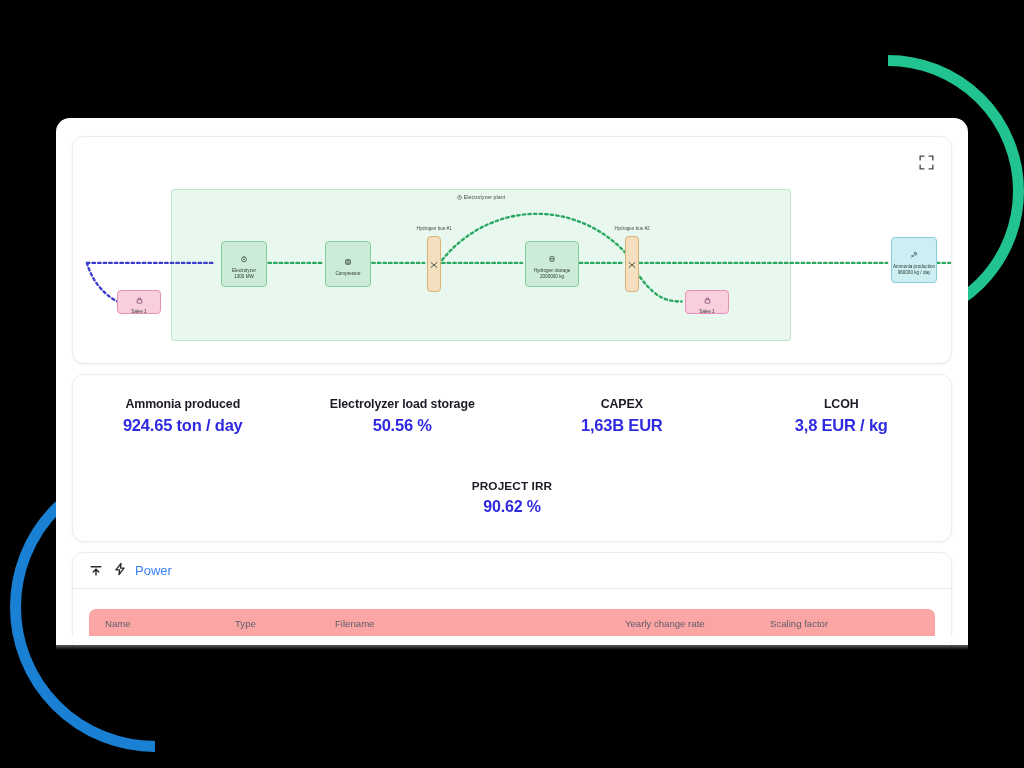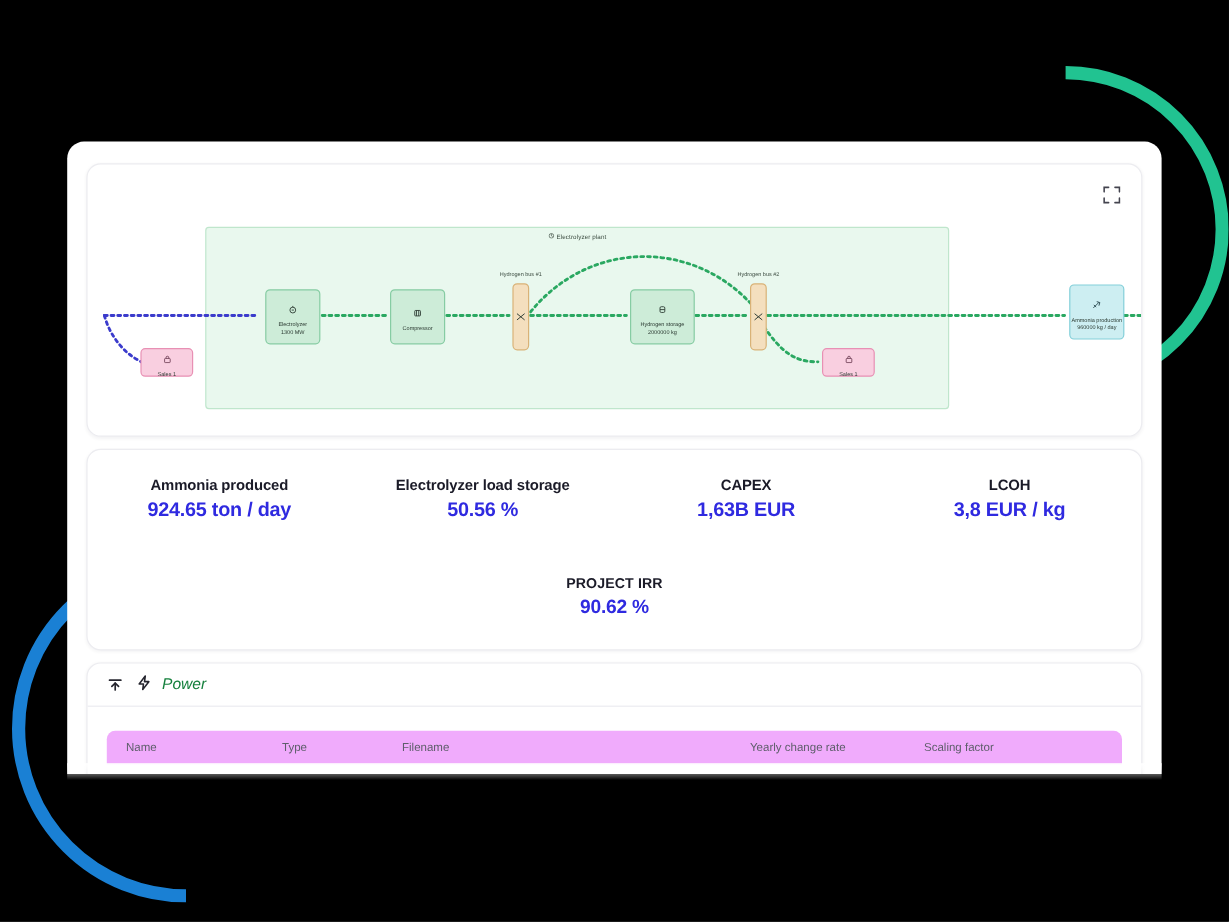--- a/index.html
+++ b/index.html
@@ -154,28 +154,28 @@
   #table-card { top: 434px; left: 16px; width: 880px; height: 120px; }
 
   #table-tabbar {
     height: 36px;
     display: flex; align-items: center;
     gap: 10px; padding: 0 16px;
     border-bottom: 1px solid #ececf0;
   }
   #collapse-icon { display: flex; align-items: center; cursor: pointer; }
   #power-tab {
-    display: flex; gap: 8px;
-    font-size: 13px; color: #15803d; cursor: pointer; font-style: italic;
+    display: flex; align-items: center; gap: 8px;
+    font-size: 13px; color: #3b82f6; cursor: pointer;
   }
 
   #table-header {
     position: absolute; top: 56px; left: 16px; right: 16px;
     height: 28px;
-    background: #f0abfc;
+    background: #fca5a5;
     border-radius: 7px 7px 0 0;
     display: flex; align-items: center;
   }
   .th {
     font-size: 9.6px; color: #5e5e6b;
     white-space: nowrap;
   }
   .th-name     { margin-left: 16px; width: 130px; }
   .th-type     { width: 100px; }
   .th-filename { width: 290px; }

